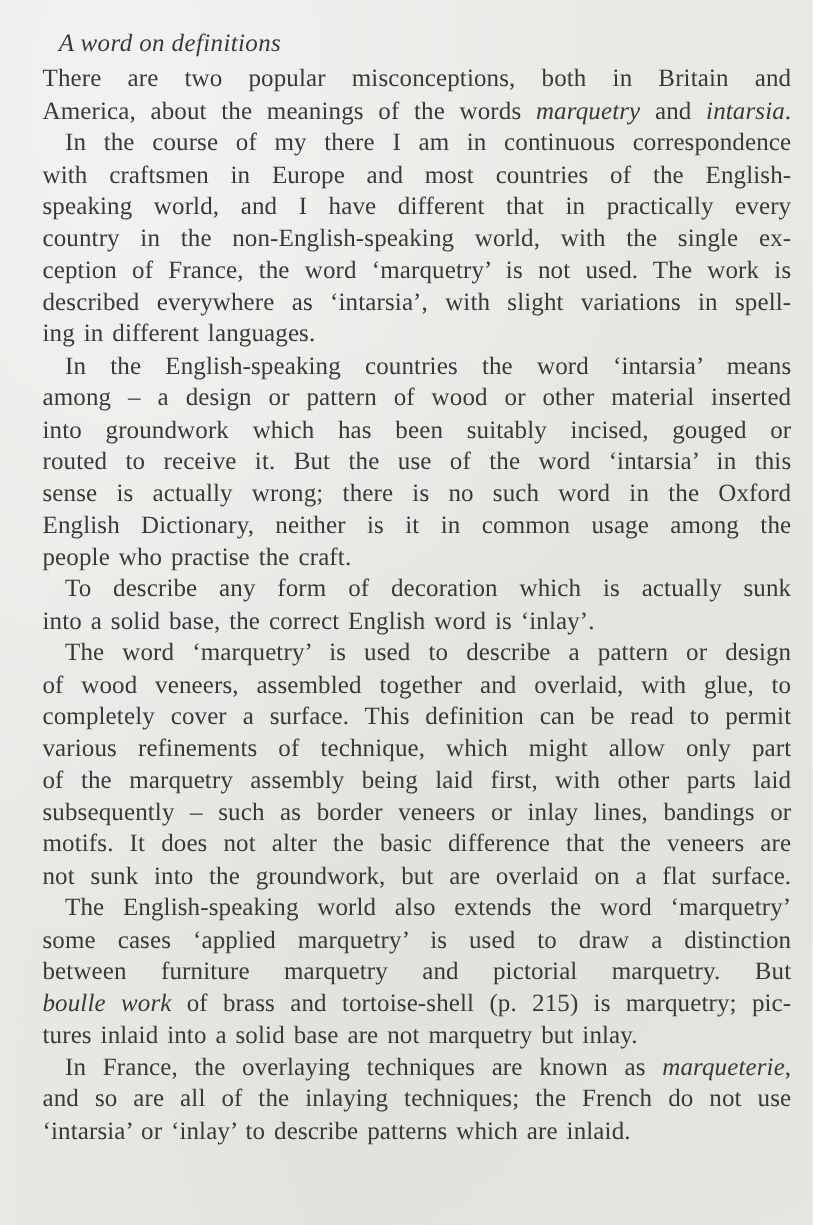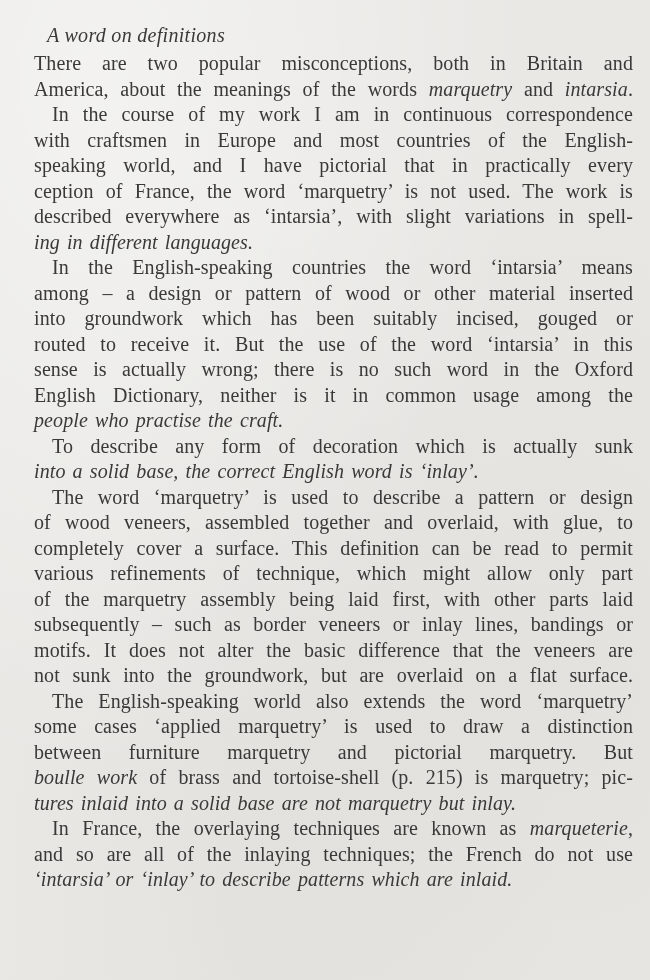--- a/index.html
+++ b/index.html
@@ -40,43 +40,43 @@
   .line {
     line-height: 25.5px;
     text-align: justify;
     text-align-last: justify;
     white-space: normal;
     margin-left: 17px;
   }
   .line.last {
     text-align-last: left;
     word-spacing: 2px;
-    font-style: italic;
   }
   .line.indent {
     text-indent: 18px;
   }
   .line i {
     font-style: italic;
   }
 </style>
 </head>
 <body>
 
 <div class="page" style="background-color: rgb(233, 232, 229); color: rgb(58, 57, 55);">
   <div class="heading">A word on definitions</div>
   <div class="text-block" id="text-block">
       <div class="para">
         <div class="line">There are two popular misconceptions, both in Britain and</div>
         <div class="line">America, about the meanings of the words <i>marquetry</i> and <i>intarsia</i>.</div>
       </div>
       <div class="para">
-        <div class="line indent">In the course of my work I am in continuous correspondence</div>
+        <div class="line indent">In the course of my there I am in continuous correspondence</div>
         <div class="line">with craftsmen in Europe and most countries of the English-</div>
-        <div class="line">speaking world, and I have pictorial that in practically every</div>
+        <div class="line">speaking world, and I have different that in practically every</div>
+        <div class="line">country in the non-English-speaking world, with the single ex-</div>
         <div class="line">ception of France, the word ‘marquetry’ is not used. The work is</div>
         <div class="line">described everywhere as ‘intarsia’, with slight variations in spell-</div>
         <div class="line last">ing in different languages.</div>
       </div>
       <div class="para">
         <div class="line indent">In the English-speaking countries the word ‘intarsia’ means</div>
         <div class="line">among – a design or pattern of wood or other material inserted</div>
         <div class="line">into groundwork which has been suitably incised, gouged or</div>
         <div class="line">routed to receive it. But the use of the word ‘intarsia’ in this</div>
         <div class="line">sense is actually wrong; there is no such word in the Oxford</div>

